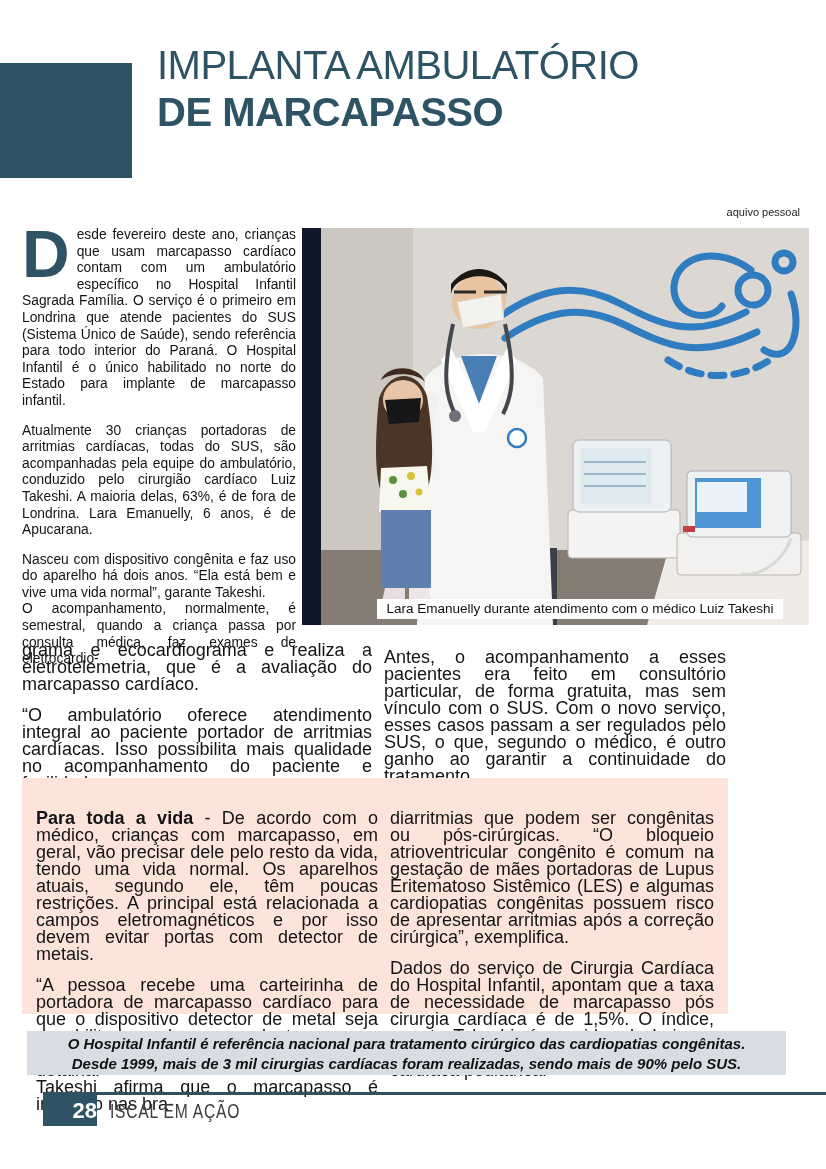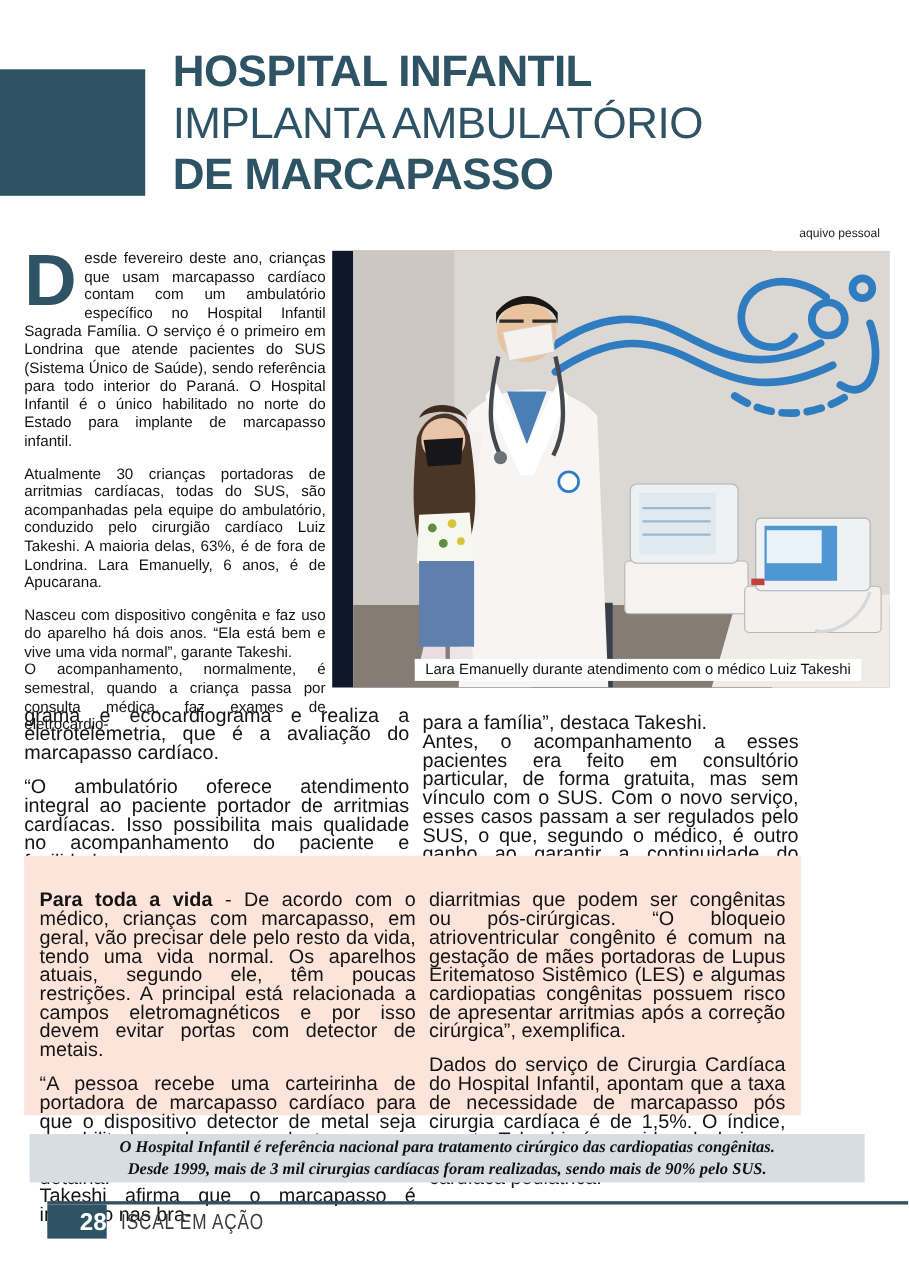--- a/index.html
+++ b/index.html
@@ -43,21 +43,21 @@
     position:absolute; left:22px; top:778px; width:706px; height:236px;
     background:#fce4da; padding:32px 14px; display:flex; gap:12px;
   }
   .highlight .hl-col-l { width:342px; }
   .highlight .hl-col-r { width:324px; }
   .hl-head { font-weight:700; }
   
   .banner {
     position:absolute; left:27px; top:1031px; width:759px; height:44px;
     background:#d8dce3; text-align:center; font-style:italic; font-weight:700;
-    font-size:15px; line-height:19.5px; color:#111; padding-top:3px;font-family:Liberation Serif, serif;
+    font-size:15px; line-height:19.5px; color:#111; padding-top:3px;
   }
   
   .footer-rule { position:absolute; left:43px; top:1092px; width:783px; height:3px; background:#32505e; }
   .page-num-box {
     position:absolute; left:43px; top:1095px; width:54px; height:31px;
     background:#2d5365; color:#ffffff; font-weight:700; font-size:22px;
     text-align:right; line-height:31px;
   }
   .section-title {
     position:absolute; left:110px; top:1100px; font-size:20px; color:#3c3c3c;
@@ -66,21 +66,20 @@
   }
 </style>
 </head>
 <body>
 
 <div class="page">
 
   <div class="teal-square"></div>
 
   <div class="title">
-    <div class="t-line t-bold">HOSPITAL INFANTIL</div>
     <div class="t-line t-reg">IMPLANTA AMBULATÓRIO</div>
     <div class="t-line t-bold">DE MARCAPASSO</div>
   </div>
 
   <div class="credit">aquivo pessoal</div>
 
   <div class="photo">
     <svg viewBox="0 0 488 397">
 
       <rect width="488" height="397" fill="#dbd7d2"></rect>
@@ -151,21 +150,20 @@
     <p class="nogap">Nasceu com dispositivo congênita e faz uso do aparelho há dois anos. “Ela está bem e vive uma vida normal”, garante Takeshi.</p>
     <p>O acompanhamento, normalmente, é semestral, quando a criança passa por consulta médica, faz exames de eletrocardio-</p>
   </div>
 
   <div class="bodytext col-wide-left">
     <p>grama e ecocardiograma e realiza a eletrotelemetria, que é a avaliação do marcapasso cardíaco.</p>
     <p>“O ambulatório oferece atendimento integral ao paciente portador de arritmias cardíacas. Isso possibilita mais qualidade no acompanhamento do paciente e facilidade</p>
   </div>
 
   <div class="bodytext col-right">
-    <p class="nogap">para a família”, destaca Takeshi.</p>
     <p>Antes, o acompanhamento a esses pacientes era feito em consultório particular, de forma gratuita, mas sem vínculo com o SUS. Com o novo serviço, esses casos passam a ser regulados pelo SUS, o que, segundo o médico, é outro ganho ao garantir a continuidade do tratamento.</p>
   </div>
 
   <div class="highlight bodytext">
     <div class="hl-col-l">
       <p><span class="hl-head">Para toda a vida</span><span> - De acordo com o médico, crianças com marcapasso, em geral, vão precisar dele pelo resto da vida, tendo uma vida normal. Os aparelhos atuais, segundo ele, têm poucas restrições. A principal está relacionada a campos eletromagnéticos e por isso devem evitar portas com detector de metais.</span></p>
       <p class="nogap">“A pessoa recebe uma carteirinha de portadora de marcapasso cardíaco para que o dispositivo detector de metal seja desabilitado e ela possa adentrar nesses locais, como bancos e aeroportos”, detalha.</p>
       <p>Takeshi afirma que o marcapasso é indicado nas bra-</p>
     </div>
     <div class="hl-col-r">

